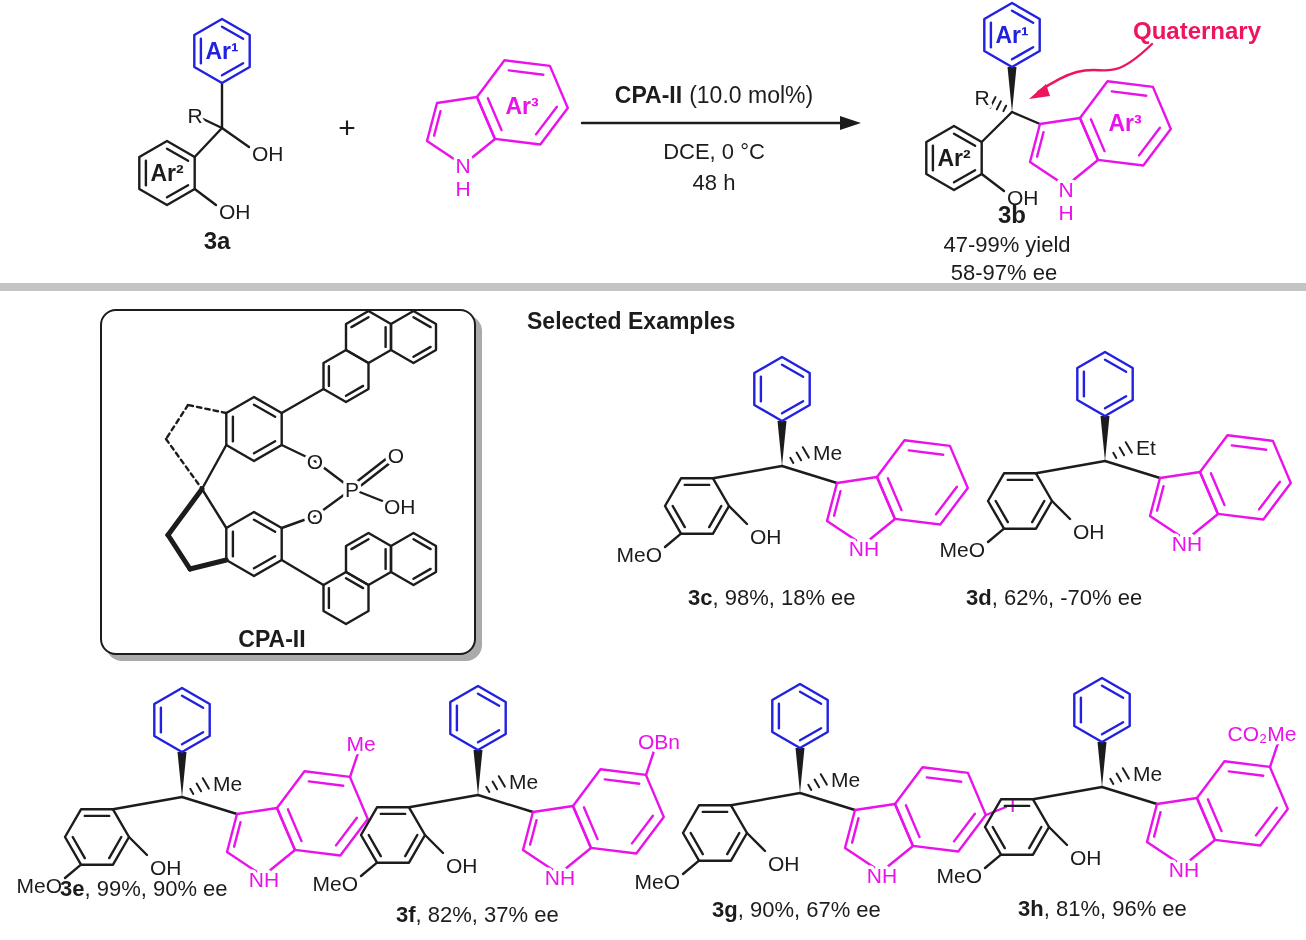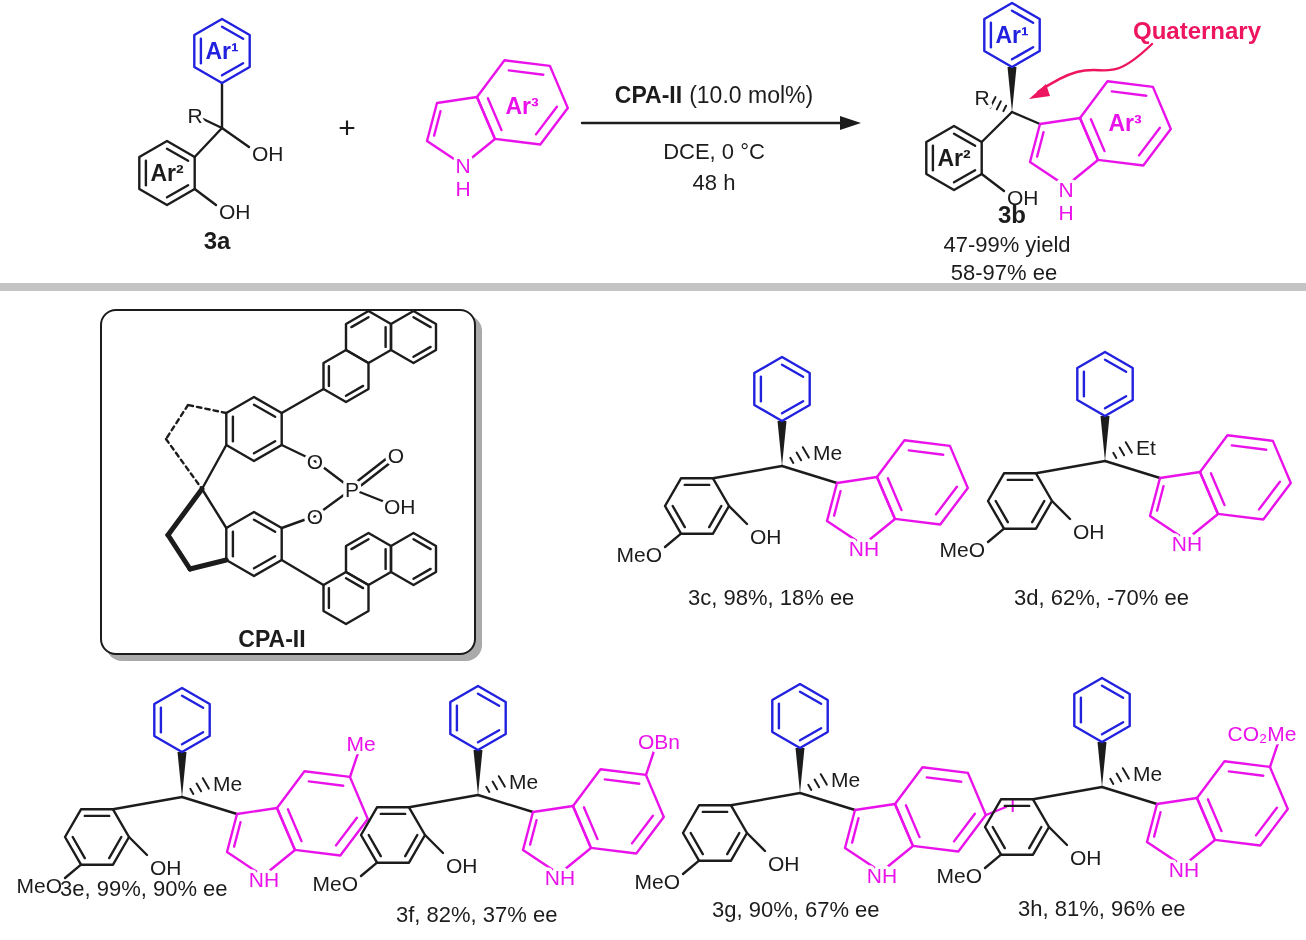--- a/index.html
+++ b/index.html
@@ -25,21 +25,21 @@
   .complbl{font-weight:bold;font-size:24px;}
   .cond{font-size:23px;} .cond2{font-size:22px;}
   .restxt{font-size:22px;}
   .plus{font-size:30px;}
   .divider{position:absolute;left:0;top:283px;width:1306px;height:8px;background:#c4c4c4;}
   .catalyst-box{position:absolute;left:100px;top:309px;width:372px;height:342px;
                 border:2.5px solid #1c1c1c;border-radius:16px;background:#ffffff;
                 box-shadow:6px 6px 0 #aaaaaa;}
   .sec-header{position:absolute;left:527px;top:308px;font-weight:bold;font-size:23px;white-space:nowrap;}
   .caption{position:absolute;font-size:22px;white-space:nowrap;}
-  .caption b{font-weight:normal;}
+  .caption b{font-weight:bold;}
 </style>
 </head>
 <body>
 
 <div class="page">
 
   <svg width="0" height="0" class="abs">
     <defs>
       <g id="benz-p">
         <path fill="none" d="M0,-32 L27.7,-16 L27.7,16 L0,32 L-27.7,16 L-27.7,-16 Z"></path>
@@ -186,20 +186,21 @@
       </g>
       <text class="atom fblk" x="213" y="150" text-anchor="middle">O</text>
       <text class="atom fblk" x="213" y="205" text-anchor="middle">O</text>
       <text class="atom fblk" x="250" y="178" text-anchor="middle">P</text>
       <text class="atom fblk" x="294" y="144" text-anchor="middle">O</text>
       <text class="atom fblk" x="282" y="195" text-anchor="start">OH</text>
       <text class="fblk" x="170" y="328" text-anchor="middle" font-weight="bold" font-size="23">CPA-II</text>
     </svg>
   </div>
 
+  <div class="sec-header">Selected Examples</div>
 
   <svg class="abs" style="left:587px;top:331px" width="420" height="320" viewBox="-195 -135 420 320">
     <g class="bond">
       <polygon class="wedge" points="0,0 -4.5,-45 4.5,-45"></polygon>
       <use href="#benz-p" class="blu-s" transform="translate(0,-77)"></use>
       <line class="hash" x1="8.3" y1="-8.2" x2="11.3" y2="-3"></line>
       <line class="hash" x1="14.6" y1="-13.5" x2="19.1" y2="-5.7"></line>
       <line class="hash" x1="20.8" y1="-18.8" x2="26.8" y2="-8.4"></line>
       <line x1="0" y1="0" x2="-69" y2="12.3"></line>
       <use href="#benz-f" transform="translate(-85,40)"></use>
@@ -231,21 +232,21 @@
       <line x1="0" y1="0" x2="55" y2="17"></line>
       <g class="mag-s">
         <use href="#indole" transform="translate(55,17)"></use>
       </g>
     </g>
     <text class="atom fblk" x="31" y="-14" text-anchor="start">Et</text>
     <text class="atom fblk" x="-32" y="70" text-anchor="start">OH</text>
     <text class="atom fblk" x="-120" y="88" text-anchor="end">MeO</text>
     <text class="atom fmag" x="82" y="82" text-anchor="middle">NH</text>
   </svg>
-  <div class="caption" style="left:1014px;top:585px"><b>3d</b><span>, 62%, -70% ee</span></div>
+  <div class="caption" style="left:966px;top:585px"><b>3d</b><span>, 62%, -70% ee</span></div>
 
   <svg class="abs" style="left:-13px;top:662px" width="420" height="320" viewBox="-195 -135 420 320">
     <g class="bond">
       <polygon class="wedge" points="0,0 -4.5,-45 4.5,-45"></polygon>
       <use href="#benz-p" class="blu-s" transform="translate(0,-77)"></use>
       <line class="hash" x1="8.3" y1="-8.2" x2="11.3" y2="-3"></line>
       <line class="hash" x1="14.6" y1="-13.5" x2="19.1" y2="-5.7"></line>
       <line class="hash" x1="20.8" y1="-18.8" x2="26.8" y2="-8.4"></line>
       <line x1="0" y1="0" x2="-69" y2="12.3"></line>
       <use href="#benz-f" transform="translate(-85,40)"></use>

